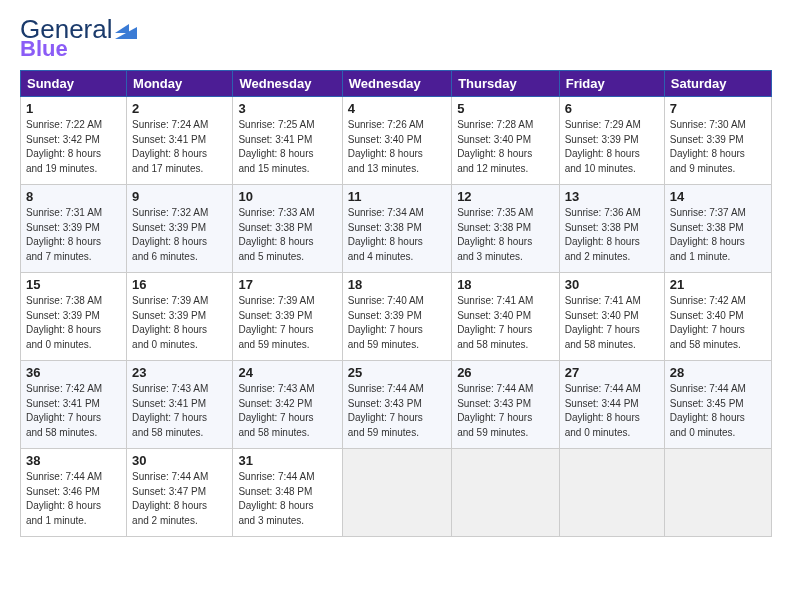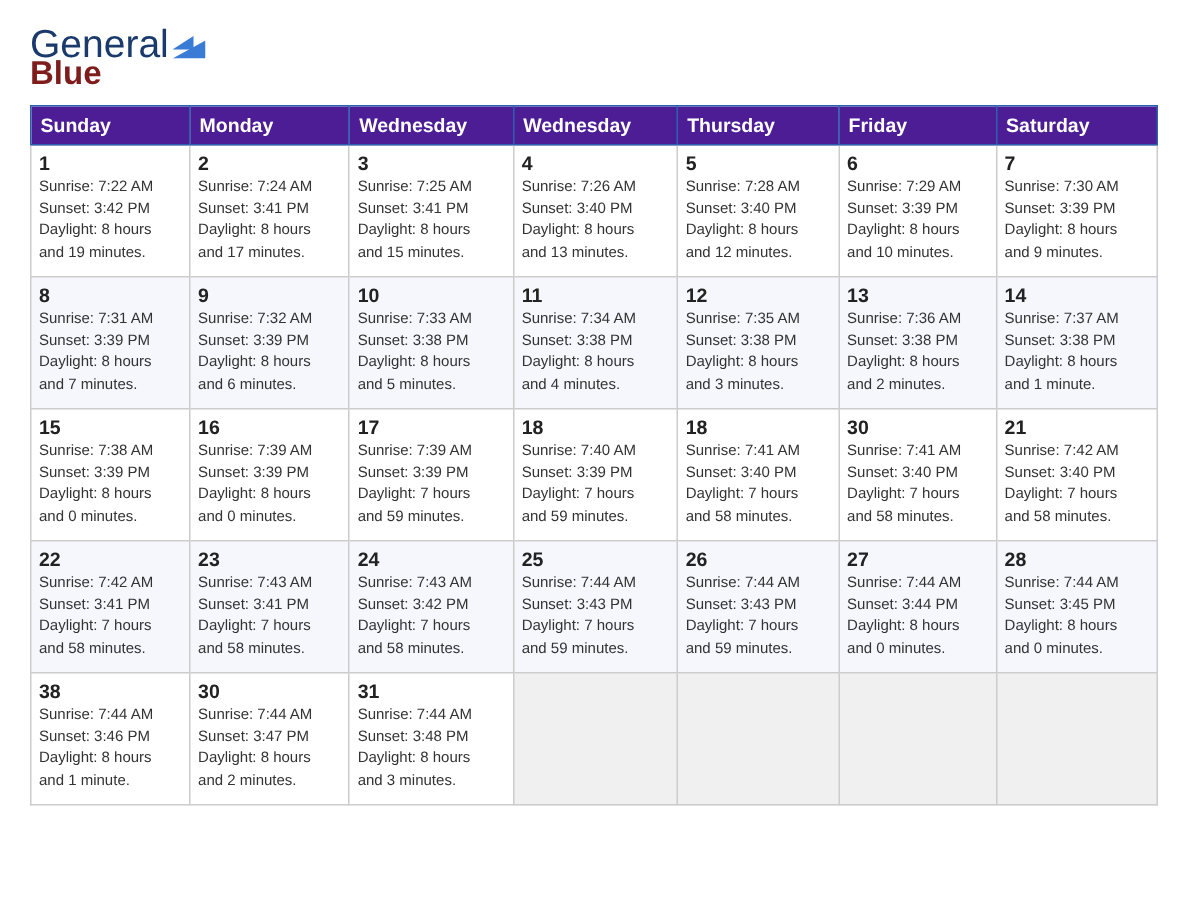--- a/index.html
+++ b/index.html
@@ -93,21 +93,21 @@
     <div class="logo">
       <div class="logo-row">
         <div style="font-size:26px;font-weight:normal;color:#1a3a6b;line-height:1;">
           <span style="color:#1a3a6b;">General</span>
         </div>
         <svg width="22" height="18" viewBox="0 0 22 18" style="margin-left:2px;margin-top:2px;">
           <polygon points="0,18 22,6 22,18" fill="#3a7bd5"></polygon>
           <polygon points="0,12 14,3 14,12" fill="#3a7bd5"></polygon>
         </svg>
       </div>
-      <div style="font-size:22px;font-weight:bold;color:#7f1d1d;line-height:1;margin-top:-4px;">Blue</div>
+      <div style="font-size:22px;font-weight:bold;color:#8b5cf6;line-height:1;margin-top:-4px;">Blue</div>
     </div>
     <div class="title-block">
       <div class="month-title"></div>
       <div class="location"></div>
     </div>
   </div>
 
   <table class="calendar">
     <thead>
       <tr>
@@ -311,21 +311,21 @@
         <div class="day-info">
           Sunrise: 7:42 AM<br>
           Sunset: 3:40 PM<br>
           Daylight: 7 hours<br>
           and 58 minutes.
         </div>
           </td>
         </tr>
         <tr>
           <td>
-        <span class="day-num">22</span>
+        <span class="day-num">36</span>
         <div class="day-info">
           Sunrise: 7:42 AM<br>
           Sunset: 3:41 PM<br>
           Daylight: 7 hours<br>
           and 58 minutes.
         </div>
           </td>
           <td>
         <span class="day-num">23</span>
         <div class="day-info">

